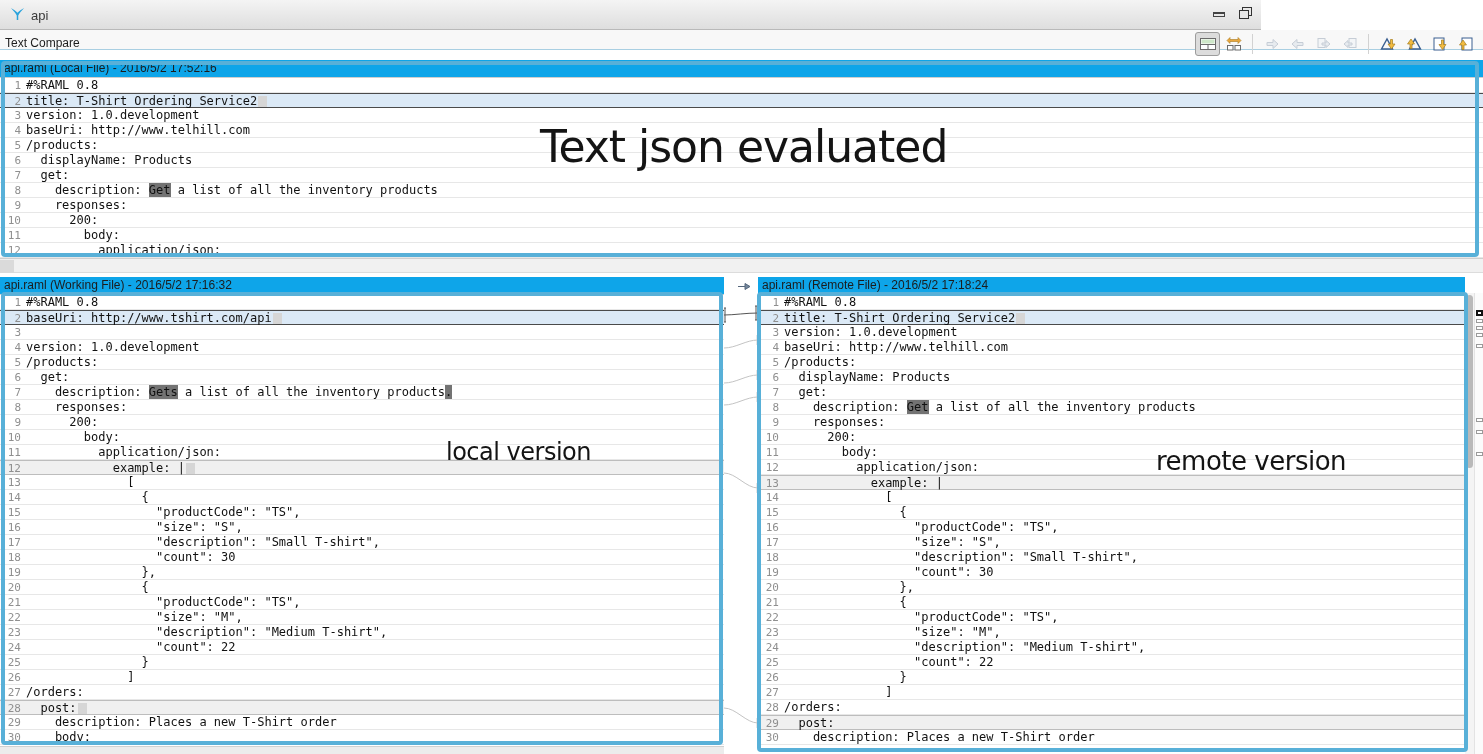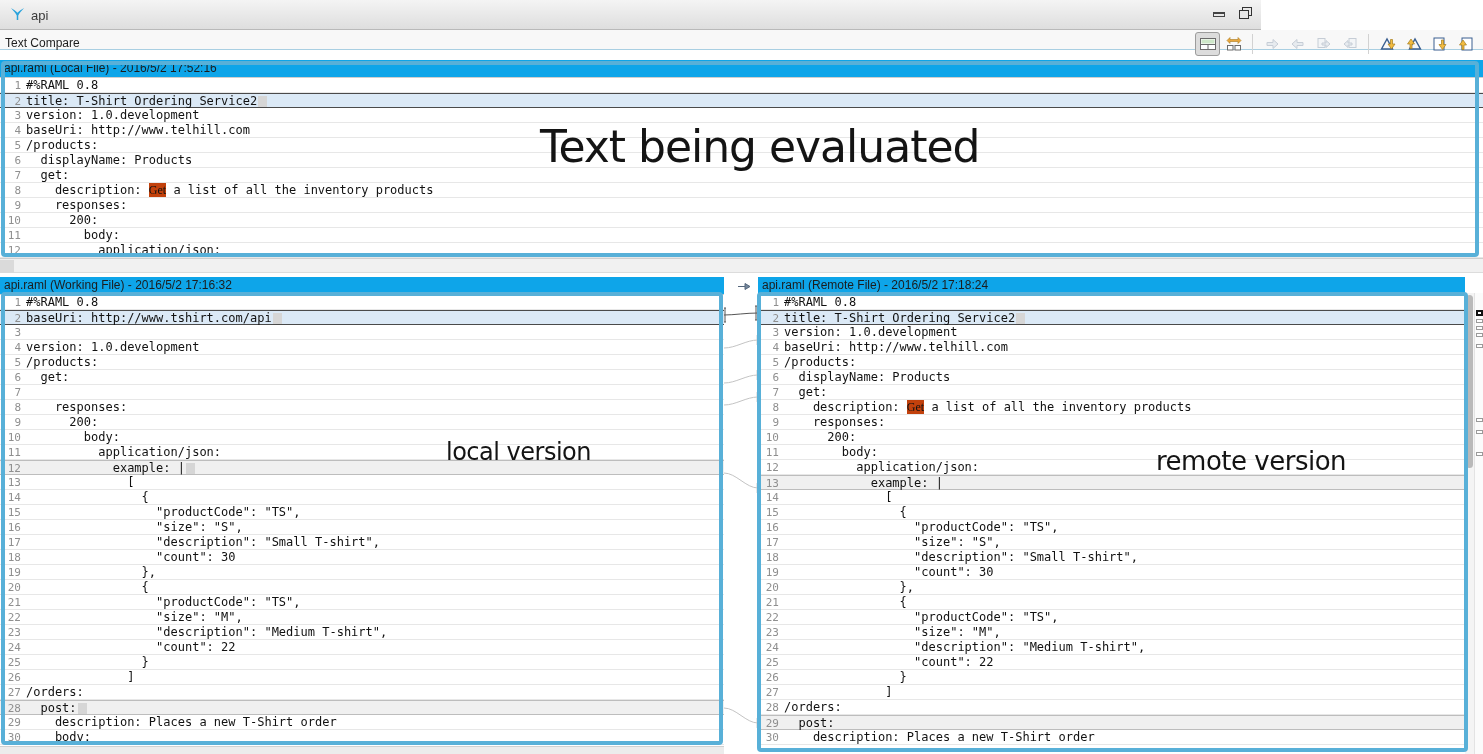--- a/index.html
+++ b/index.html
@@ -34,21 +34,21 @@
   
   .pane-header { height:17px; line-height:17px; font-size:12px; color:#1c1c1c; padding-left:4px;
                  background:#0ea5e9; white-space:nowrap; overflow:hidden; }
   .code { position:relative; background:#fff; overflow:hidden; border-top:1px solid #cfcfcf; }
   .row { display:flex; height:15px; line-height:14px; font-family:"DejaVu Sans Mono",monospace;
          font-size:12px; border-bottom:1px solid #e7e7e7; white-space:pre; }
   .ln { width:26px; flex:none; text-align:right; padding-right:5px; color:#8f8f8f; font-size:11px; line-height:15px; }
   .ct { flex:1; white-space:pre; color:#111; }
   .row.sel { background:#dbe9f6; border-top:1px solid #4a4a4a; border-bottom:1px solid #4a4a4a; }
   .row.rowhl { background:#f0f0f0; border-top:1px solid #bdbdbd; border-bottom:1px solid #bdbdbd; }
-  .mark { background:#c2410c;font-family:Liberation Serif, serif; }
+  .mark { background:#737373; }
   .tail { display:inline-block; width:9px; height:11px; background:#d6d6d6; vertical-align:middle; margin-left:1px; }
 
   #pane-ancestor { position:absolute; left:0; top:60px; width:1483px; height:198px; overflow:hidden; }
   #pane-ancestor .code { height:181px; }
 
   .hscroll-top { position:absolute; left:0; top:258px; width:1483px; height:15px; background:#f1f1f1;
                  border-top:1px solid #cfcfcf; border-bottom:1px solid #dcdcdc; }
   .hscroll-top .corner { position:absolute; left:0; top:1px; width:14px; height:13px; background:#dadada; }
 
   #pane-left  { position:absolute; left:0;    top:277px; width:724px; height:469px; overflow:hidden; }
@@ -190,21 +190,21 @@
 
   <div id="pane-left">
     <div class="pane-header">api.raml (Working File) - 2016/5/2 17:16:32</div>
     <div class="code">
         <div class="row"><span class="ln">1</span><span class="ct">#%RAML 0.8</span></div>
         <div class="row sel"><span class="ln">2</span><span class="ct">baseUri: http://www.tshirt.com/api<span class="tail"></span></span></div>
         <div class="row"><span class="ln">3</span></div>
         <div class="row"><span class="ln">4</span><span class="ct">version: 1.0.development</span></div>
         <div class="row"><span class="ln">5</span><span class="ct">/products:</span></div>
         <div class="row"><span class="ln">6</span><span class="ct">  get:</span></div>
-        <div class="row"><span class="ln">7</span></div>
+        <div class="row"><span class="ln">7</span><span class="ct">    description: <span class="mark">Gets</span> a list of all the inventory products<span class="mark">.</span></span></div>
         <div class="row"><span class="ln">8</span><span class="ct">    responses:</span></div>
         <div class="row"><span class="ln">9</span><span class="ct">      200:</span></div>
         <div class="row"><span class="ln">10</span><span class="ct">        body:</span></div>
         <div class="row"><span class="ln">11</span><span class="ct">          application/json:</span></div>
         <div class="row rowhl"><span class="ln">12</span><span class="ct">            example: |<span class="tail"></span></span></div>
         <div class="row"><span class="ln">13</span><span class="ct">              [</span></div>
         <div class="row"><span class="ln">14</span><span class="ct">                {</span></div>
         <div class="row"><span class="ln">15</span><span class="ct">                  "productCode": "TS",</span></div>
         <div class="row"><span class="ln">16</span><span class="ct">                  "size": "S",</span></div>
         <div class="row"><span class="ln">17</span><span class="ct">                  "description": "Small T-shirt",</span></div>
@@ -292,17 +292,17 @@
     <div class="ovmark" style="top:40px"></div>
     <div class="ovmark" style="top:51px"></div>
     <div class="ovmark" style="top:125px"></div>
     <div class="ovmark" style="top:137px"></div>
     <div class="ovmark" style="top:159px"></div>
   </div>
 
   <div class="ann-box" id="ann-box-ancestor"></div>
   <div class="ann-box" id="ann-box-left"></div>
   <div class="ann-box" id="ann-box-right"></div>
-  <div class="ann-label" id="ann-label-ancestor">Text being evaluated</div>
+  <div class="ann-label" id="ann-label-ancestor">Text json evaluated</div>
   <div class="ann-label" id="ann-label-left">local version</div>
   <div class="ann-label" id="ann-label-right">remote version</div>
 
 </div>
 
 </body></html>

